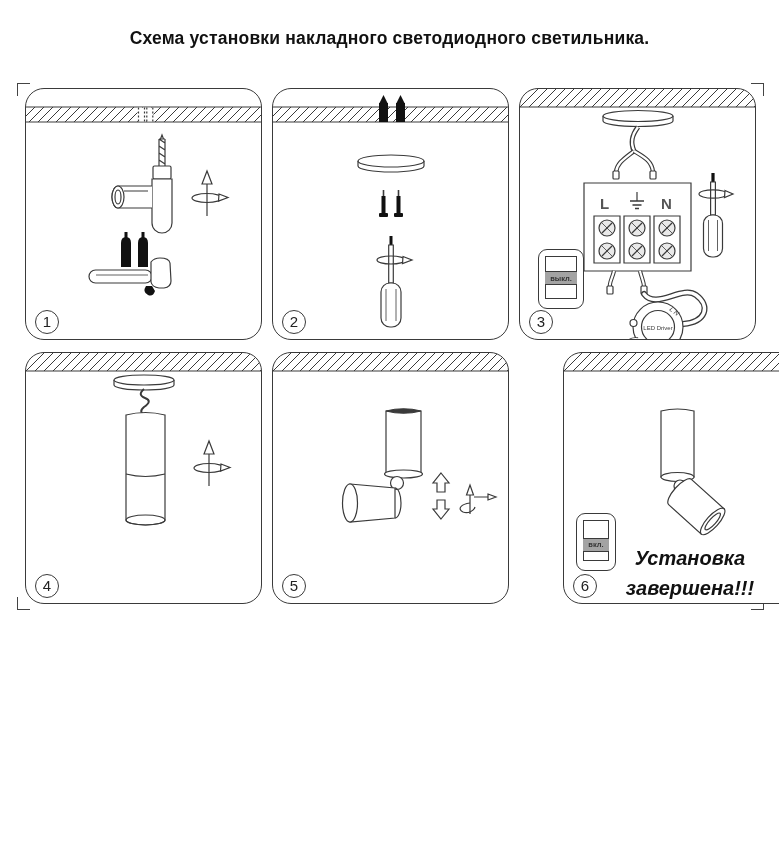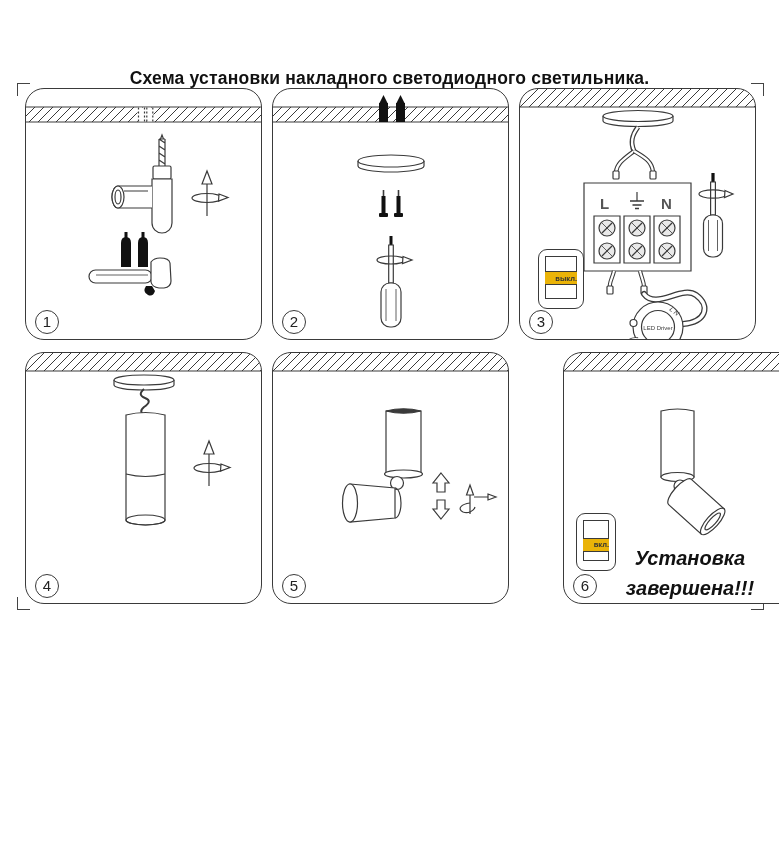--- a/index.html
+++ b/index.html
@@ -1,36 +1,36 @@
 <!DOCTYPE html>
 <html><head>
 <meta charset="utf-8">
 <style>
   html,body{margin:0;padding:0;background:#fff;}
   .page{position:relative;width:779px;height:858px;background:#ffffff;overflow:hidden;
         font-family:"Liberation Sans",sans-serif;color:#1a1a1a;}
   .title{position:absolute;top:28px;left:0;width:779px;text-align:center;
-         font-size:17.5px;font-weight:bold;letter-spacing:.2px;color:#111;margin-top:40px;}
+         font-size:17.5px;font-weight:bold;letter-spacing:.2px;color:#111;}
   
   .crop{position:absolute;width:12px;height:12px;}
   .crop.tl{left:17px;top:83px;border-left:1.2px solid #444;border-top:1.2px solid #444;}
   .crop.tr{left:751px;top:83px;border-right:1.2px solid #444;border-top:1.2px solid #444;}
   .crop.bl{left:17px;top:597px;border-left:1.2px solid #444;border-bottom:1.2px solid #444;}
   .crop.br{left:751px;top:597px;border-right:1.2px solid #444;border-bottom:1.2px solid #444;}
   
   .panel{position:absolute;width:237px;height:252px;background:#fff;
          border:1.4px solid #3a3a3a;border-radius:19px;overflow:hidden;box-sizing:border-box;}
   .panel svg{position:absolute;left:0;top:0;}
   .stepnum{position:absolute;left:9px;top:221px;width:22px;height:22px;border:1.4px solid #3a3a3a;
            border-radius:50%;text-align:center;line-height:22px;font-size:15px;color:#222;background:#fff;z-index:4;}
   
   .switch{position:absolute;border:1.4px solid #3a3a3a;border-radius:9px;background:#fff;z-index:3;}
   .switch-inner{position:absolute;left:6px;right:6px;top:6px;bottom:9px;border:1.2px solid #3a3a3a;}
   .switch-strip{position:absolute;left:-1px;right:-1px;border-top:1.2px solid #3a3a3a;border-bottom:1.2px solid #3a3a3a;
-                text-align:right;font-size:7.5px;font-weight:bold;color:#333;background:#eab308;}
+                text-align:center;font-size:7.5px;font-weight:bold;color:#333;background:#a3a3a3;}
   .caption{position:absolute;left:28px;top:190px;width:196px;text-align:center;z-index:3;
            font-size:20px;font-weight:bold;font-style:italic;line-height:1.5;color:#111;}
   line,path,rect,ellipse,circle,polygon,polyline{vector-effect:non-scaling-stroke;}
 </style>
 </head>
 <body>
 
 <div class="page">
 
   <div class="title">Схема установки накладного светодиодного светильника.</div>

